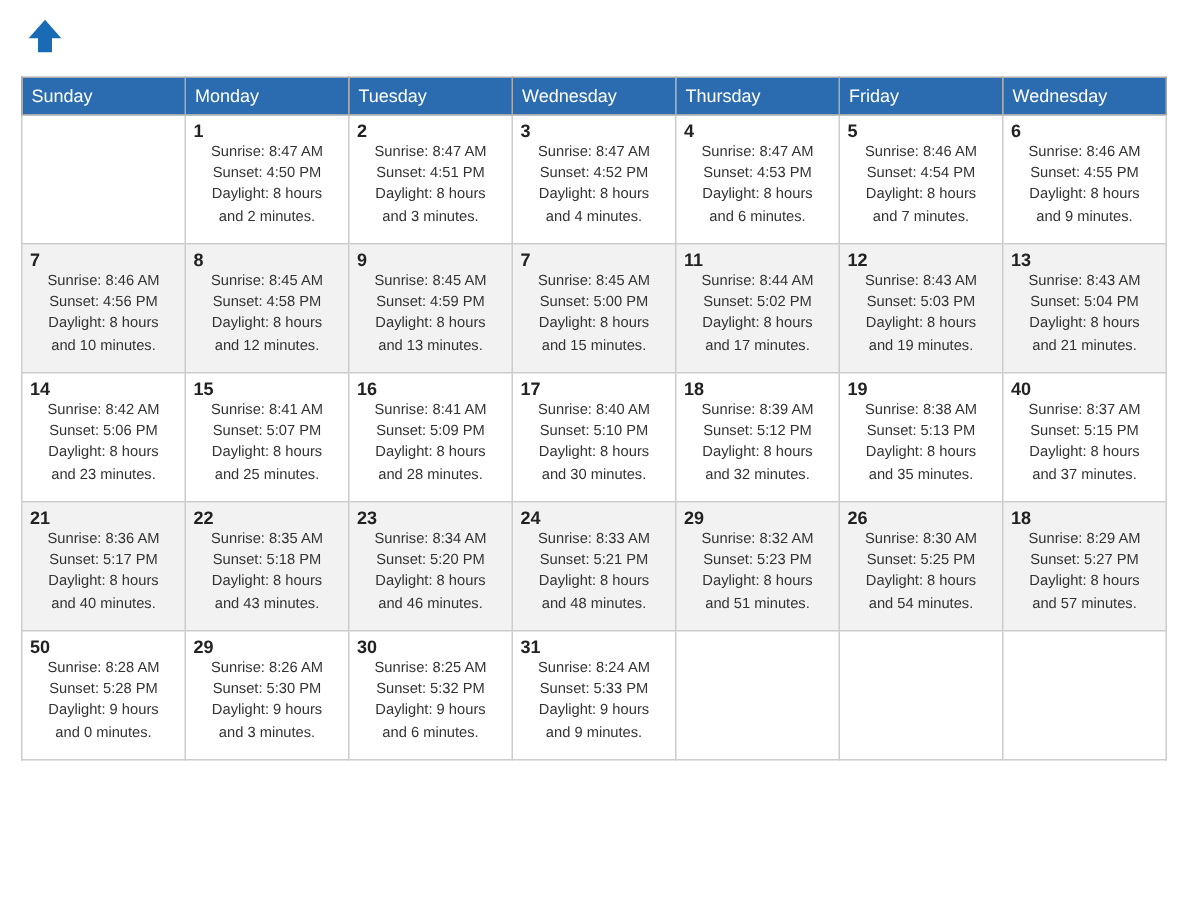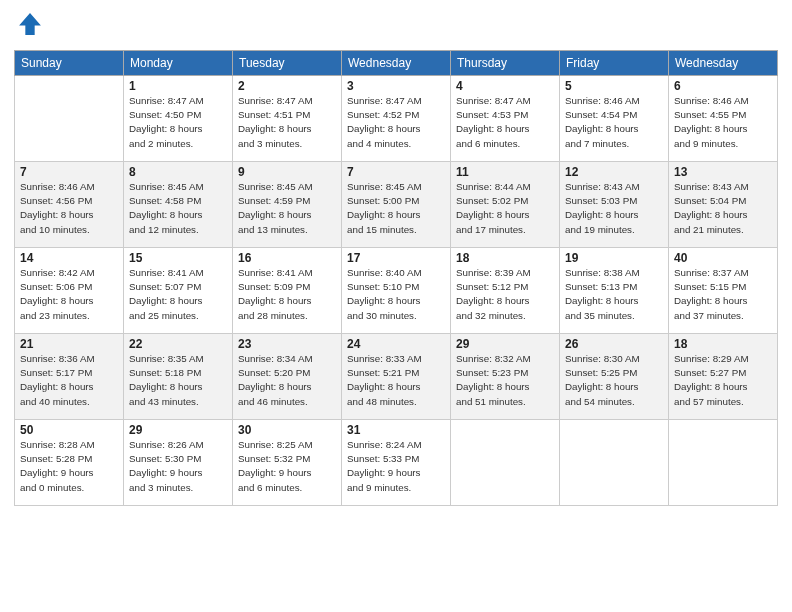--- a/index.html
+++ b/index.html
@@ -84,20 +84,21 @@
       font-size: 12px;
       font-weight: bold;
       color: #222;
       display: block;
       margin-bottom: 1px;
     }
     .day-info {
       font-size: 9.8px;
       color: #333;
       line-height: 1.45;
+      text-align: center;
     }
     .empty-cell {
       background: #fff !important;
     }
     
     .row-odd td { background: #fff; }
     .row-even td { background: #f0f0f0; }
   </style>
 </head>
 <body>

